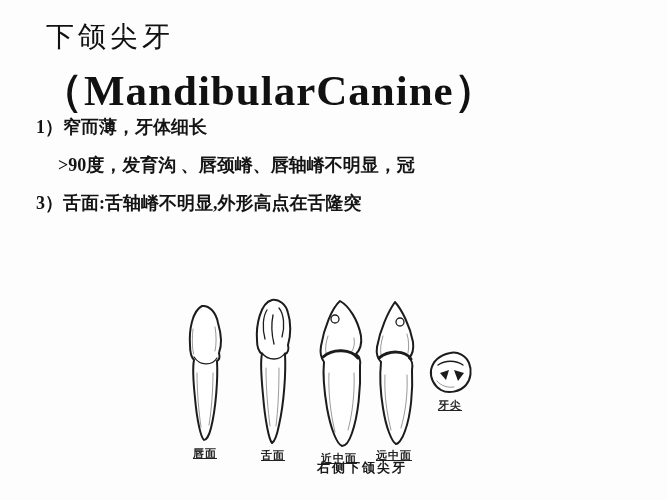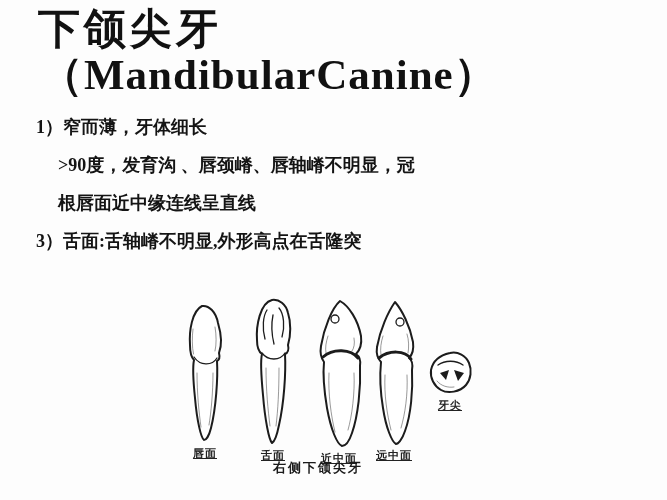--- a/index.html
+++ b/index.html
@@ -15,23 +15,23 @@
     overflow: hidden;
     font-family: "Liberation Serif", "DejaVu Serif", serif;
     color: #141414;
   }
   .title-block {
     position: absolute;
     left: 38px;
     top: 4px;
   }
   .title {
-    margin: 0;
-    font-size: 42px;
-    font-weight: 700;
+    margin: 8px;
+    font-size: 28px;
+    font-weight: 400;
     letter-spacing: 4px;
     line-height: 50px;
     color: #111;
   }
   .subtitle {
     margin: 0;
     margin-left: 2px;
     font-size: 43px;
     font-weight: 700;
     letter-spacing: 1px;
@@ -81,21 +81,21 @@
   .view1 { left: 24px;  top: 8px;  width: 52px; }
   .view2 { left: 92px;  top: 3px;  width: 52px; }
   .view3 { left: 151px; top: 3px;  width: 66px; }
   .view4 { left: 209px; top: 5px;  width: 60px; }
   .cusp  { left: 271px; top: 55px; width: 48px; }
   .figure-caption {
     position: absolute;
     left: 118px;
     top: 164px;
     width: 134px;
-    text-align: left;
+    text-align: right;
     font-size: 13px;
     font-weight: 700;
     letter-spacing: 2px;
     color: #1a1a1a;
     white-space: nowrap;
     font-family: Liberation Mono, monospace;
   }
   .tooth-outline {
     fill: #ffffff;
     stroke: #1c1c1c;
@@ -132,21 +132,20 @@
 <div class="slide">
 
   <div class="title-block">
     <h1 class="title">下颌尖牙</h1>
     <h2 class="subtitle">（MandibularCanine）</h2>
   </div>
 
   <div class="body-text">
     <div class="line">1）窄而薄，牙体细长</div>
     <div class="line indent">&gt;90度，发育沟 、唇颈嵴、唇轴嵴不明显，冠</div>
-    <div class="line indent">根唇面近中缘连线呈直线</div>
     <div class="line">3）舌面:舌轴嵴不明显,外形高点在舌隆突</div>
   </div>
 
   <div class="figure">
 
     <div class="view view1">
       <svg width="46" height="140" viewBox="0 0 46 140">
         <path class="tooth-outline" d="M20 3 C27 2 34 9 36 20 C39 30 40 42 37 50 C38 54 37 57 35 58 C36 75 34 105 29 125 C27 133 24 137 22 137 C19 135 15 118 13 95 C11 76 11 62 12 57 C9 54 8 48 8 42 C7 28 10 8 20 3 Z"></path>
         <path class="tooth-detail" d="M12 54 C18 63 30 63 35 55"></path>
         <path class="tooth-shade" d="M33 24 C34.5 32 34.5 42 33 48"></path>

